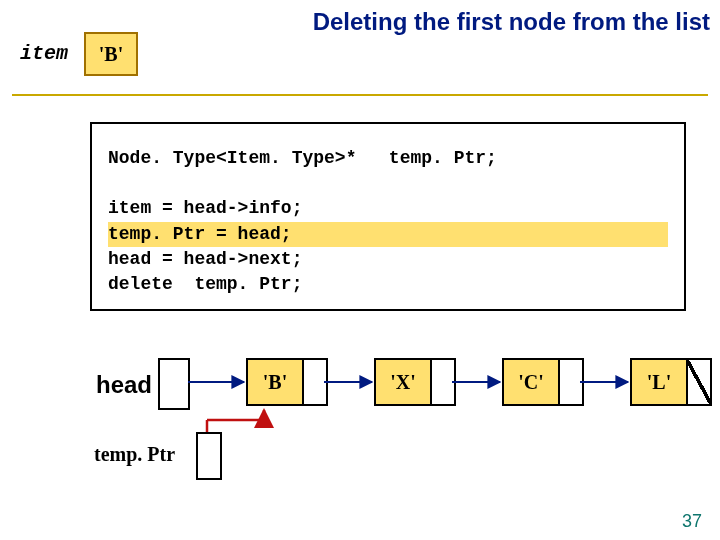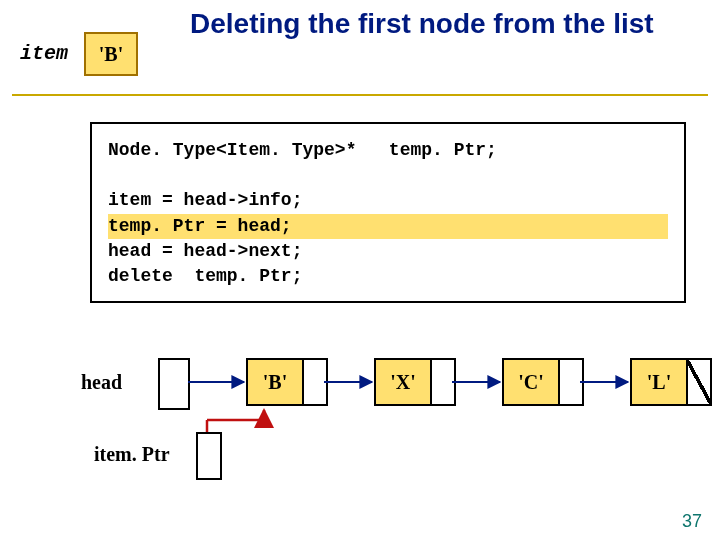--- a/index.html
+++ b/index.html
@@ -10,25 +10,25 @@
     background: #fff;
     font-family: Georgia, 'Times New Roman', serif;
     position: relative;
     overflow: hidden;
   }
   .title {
     position: absolute;
     left: 190px;
     top: 8px;
     width: 520px;
-    text-align: left;
+    text-align: right;
     color: #001a80;
     font-family: Arial, Helvetica, sans-serif;
     font-weight: bold;
-    font-size: 28px;
+    font-size: 24px;
     line-height: 1.15;
   }
   .bottom-rule {
     position: absolute;
     left: 12px;
     right: 12px;
     top: 94px;
     height: 0;
     border-top: 2px solid #c9a800;
   }
@@ -55,39 +55,39 @@
     font-family: Georgia, serif;
     font-size: 20px;
     font-weight: bold;
   }
   .code-block {
     position: absolute;
     left: 90px;
     top: 122px;
     width: 560px;
     border: 2px solid #000;
-    padding: 14px 16px 12px;
+    padding: 22px 16px 12px;
     font-family: 'Courier New', monospace;
     font-weight: bold;
     font-size: 18px;
     line-height: 1.4;
     white-space: pre;
   }
   .code-highlight {
     background: #ffe070;
     display: inline-block;
     width: 100%;
   }
   
   .head-label {
     position: absolute;
-    left: 81px;
+    left: 96px;
     top: 371px;
-    font-family: Liberation Serif, serif;
-    font-size: 20px;
+    font-family: Liberation Sans, sans-serif;
+    font-size: 24px;
     font-weight: bold;
   }
   .head-box {
     position: absolute;
     left: 158px;
     top: 358px;
     width: 28px;
     height: 48px;
     border: 2px solid #000;
     background: #fff;
@@ -172,21 +172,21 @@
 <div class="code-block"><span>Node. Type&lt;Item. Type&gt;*   temp. Ptr;</span>
 <span> </span>
 <span>item = head-&gt;info;</span>
 <span class="code-highlight">temp. Ptr = head;</span>
 <span>head = head-&gt;next;</span>
 <span>delete  temp. Ptr;</span></div>
 
 <div class="head-label">head</div>
 <div class="head-box"></div>
 
-<div class="tempptr-label">item. Ptr</div>
+<div class="tempptr-label">temp. Ptr</div>
 <div class="tempptr-box"></div>
 
 <div class="node" style="left:246px">
   <div class="info">'B'</div>
   <div class="ptr"></div>
 </div>
 <div class="node" style="left:374px">
   <div class="info">'X'</div>
   <div class="ptr"></div>
 </div>

